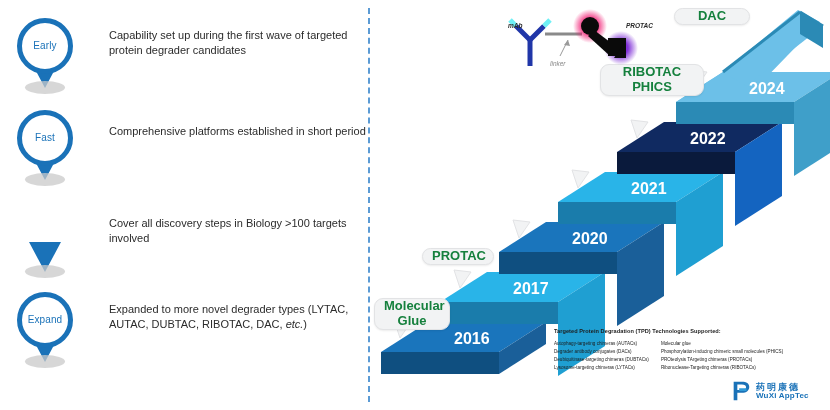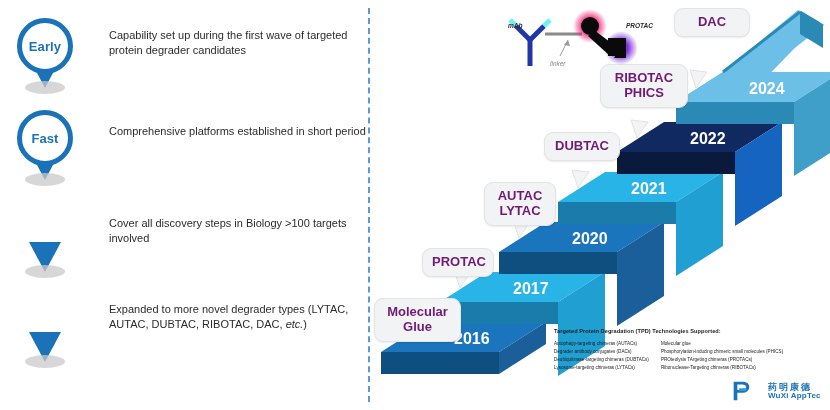--- a/index.html
+++ b/index.html
@@ -24,21 +24,21 @@
   .pin{
     position:absolute;left:14px;top:0;width:66px;height:78px;
   }
   .pin-circle{
     position:absolute;left:3px;top:0;width:56px;height:56px;
     border:5px solid #1a72b8;border-radius:50%;
     background:#ffffff;box-sizing:border-box;
     display:flex;align-items:center;justify-content:center;
   }
   .pin-label{
-    font-size:13px;font-weight:bold;color:#1a72b8;letter-spacing:0.1px;
+    font-size:10px;font-weight:normal;color:#1a72b8;letter-spacing:0.1px;
     line-height:1;white-space:nowrap;
   }
   .pin-tip{
     position:absolute;left:15px;top:40px;width:0;height:0;
     border-left:16px solid transparent;
     border-right:16px solid transparent;
     border-top:30px solid #1a72b8;
   }
   .pin-shadow{
     position:absolute;left:11px;top:63px;width:40px;height:13px;
@@ -54,26 +54,26 @@
   
   .right-panel{position:absolute;left:368px;top:0;width:462px;height:410px;}
   .stairs-svg{position:absolute;left:0;top:0;}
 
   
   .callout{
     position:absolute;
     background:#f2f3f4;
     border:1px solid #e2e3e5;
     border-radius:9px;
-    color:#701a75;
+    color:#15803d;
     font-weight:bold;
     font-size:13px;
     line-height:1.15;
     text-align:center;
-    padding:6px 9px;
+    padding:0 9px;
     box-sizing:border-box;
     box-shadow:0 1px 2px rgba(0,0,0,.08);
     white-space:pre-line;
   }
 
   
   .molecule{position:absolute;}
   .mol-lbl{
     position:absolute;font-size:6.5px;font-weight:bold;font-style:italic;
     color:#2b2b2b;white-space:nowrap;
@@ -85,21 +85,21 @@
   .tpd-title{
     font-size:5.6px;font-weight:bold;color:#1c1c1c;letter-spacing:.06px;
     margin-bottom:6px;
   }
   .tpd-cols{display:flex;gap:12px;}
   .tpd-col{font-size:4.6px;line-height:1.72;color:#1c1c1c;}
   .tpd-col div{white-space:nowrap;}
 
   
   .logo{position:absolute;left:362px;top:378px;width:96px;height:26px;
-        display:flex;align-items:center;gap:16px;}
+        display:flex;align-items:center;gap:4px;}
   .logo-mark{width:22px;height:22px;flex:0 0 auto;}
   .logo-txt{display:flex;flex-direction:column;line-height:1;}
   .logo-cn{font-size:9px;font-weight:bold;color:#1a72b8;letter-spacing:2px;}
   .logo-en{font-size:8px;font-weight:bold;color:#1a72b8;letter-spacing:.2px;}
 
   .year-txt{font-size:16px;font-weight:bold;fill:#ffffff;
             font-family:"Liberation Sans", sans-serif;}
 </style>
 </head>
 <body>
@@ -135,20 +135,23 @@
         <div class="pin-tip"></div>
         <div class="pin-shadow"></div>
       </div>
       <div class="bullet-text" style="top:14px"><span>Cover all discovery steps in Biology </span><b>&gt;100</b><span> targets involved</span></div>
     </div>
 
     <div class="bullet-row" style="top:292px">
       <div class="pin">
         <div class="pin-tip"></div>
         <div class="pin-shadow"></div>
+        <div class="pin-circle">
+          <span class="pin-label">Expand</span>
+        </div>
       </div>
       <div class="bullet-text" style="top:10px"><span>Expanded to more novel degrader types (LYTAC, AUTAC, DUBTAC, RIBOTAC, DAC, </span><i>etc.</i><span>)</span></div>
     </div>
   </div>
 
   <div class="divider"></div>
 
   <div class="right-panel">
 
     <svg class="stairs-svg" width="462" height="410" viewBox="0 0 462 410">
@@ -204,31 +207,28 @@
       <text class="year-txt" x="381" y="94" fill="#eaf6fd">2024</text>
 
       <polygon points="43,322 32,338 26,320" fill="#f2f3f4" stroke="#e2e3e5" stroke-width="1"></polygon>
       <polygon points="103,272 92,288 86,270" fill="#f2f3f4" stroke="#e2e3e5" stroke-width="1"></polygon>
       <polygon points="162,222 151,238 145,220" fill="#f2f3f4" stroke="#e2e3e5" stroke-width="1"></polygon>
       <polygon points="221,172 210,188 204,170" fill="#f2f3f4" stroke="#e2e3e5" stroke-width="1"></polygon>
       <polygon points="280,122 269,138 263,120" fill="#f2f3f4" stroke="#e2e3e5" stroke-width="1"></polygon>
       <polygon points="339,72 328,88 322,70" fill="#f2f3f4" stroke="#e2e3e5" stroke-width="1"></polygon>
     </svg>
 
-    <div class="callout" style="left:6px;top:298px;width:87px;">Molecular
+    <div class="callout" style="left:6px;top:298px;width:76px;">Molecular
 Glue</div>
 
     <div class="callout" style="left:54px;top:248px;width:72px;">PROTAC</div>
 
-    <div class="callout" style="left:116px;top:182px;width:72px;">AUTAC
-LYTAC</div>
-
-    <div class="callout" style="left:176px;top:132px;width:76px;">DUBTAC</div>
-
-    <div class="callout" style="left:232px;top:64px;width:88px;">RIBOTAC
+
+
+    <div class="callout" style="left:232px;top:64px;width:104px;">RIBOTAC
 PHICS</div>
 
     <div class="callout" style="left:306px;top:8px;width:76px;">DAC</div>
 
     <div class="molecule" style="left:122px;top:4px;width:170px;height:74px;">
       <svg width="170" height="74" viewBox="0 0 170 74">
         <defs>
           <radialGradient id="glowPink" cx="50%" cy="50%" r="50%">
             <stop offset="45%" stop-color="#f0146e" stop-opacity="0.85"></stop>
             <stop offset="100%" stop-color="#f0146e" stop-opacity="0"></stop>

